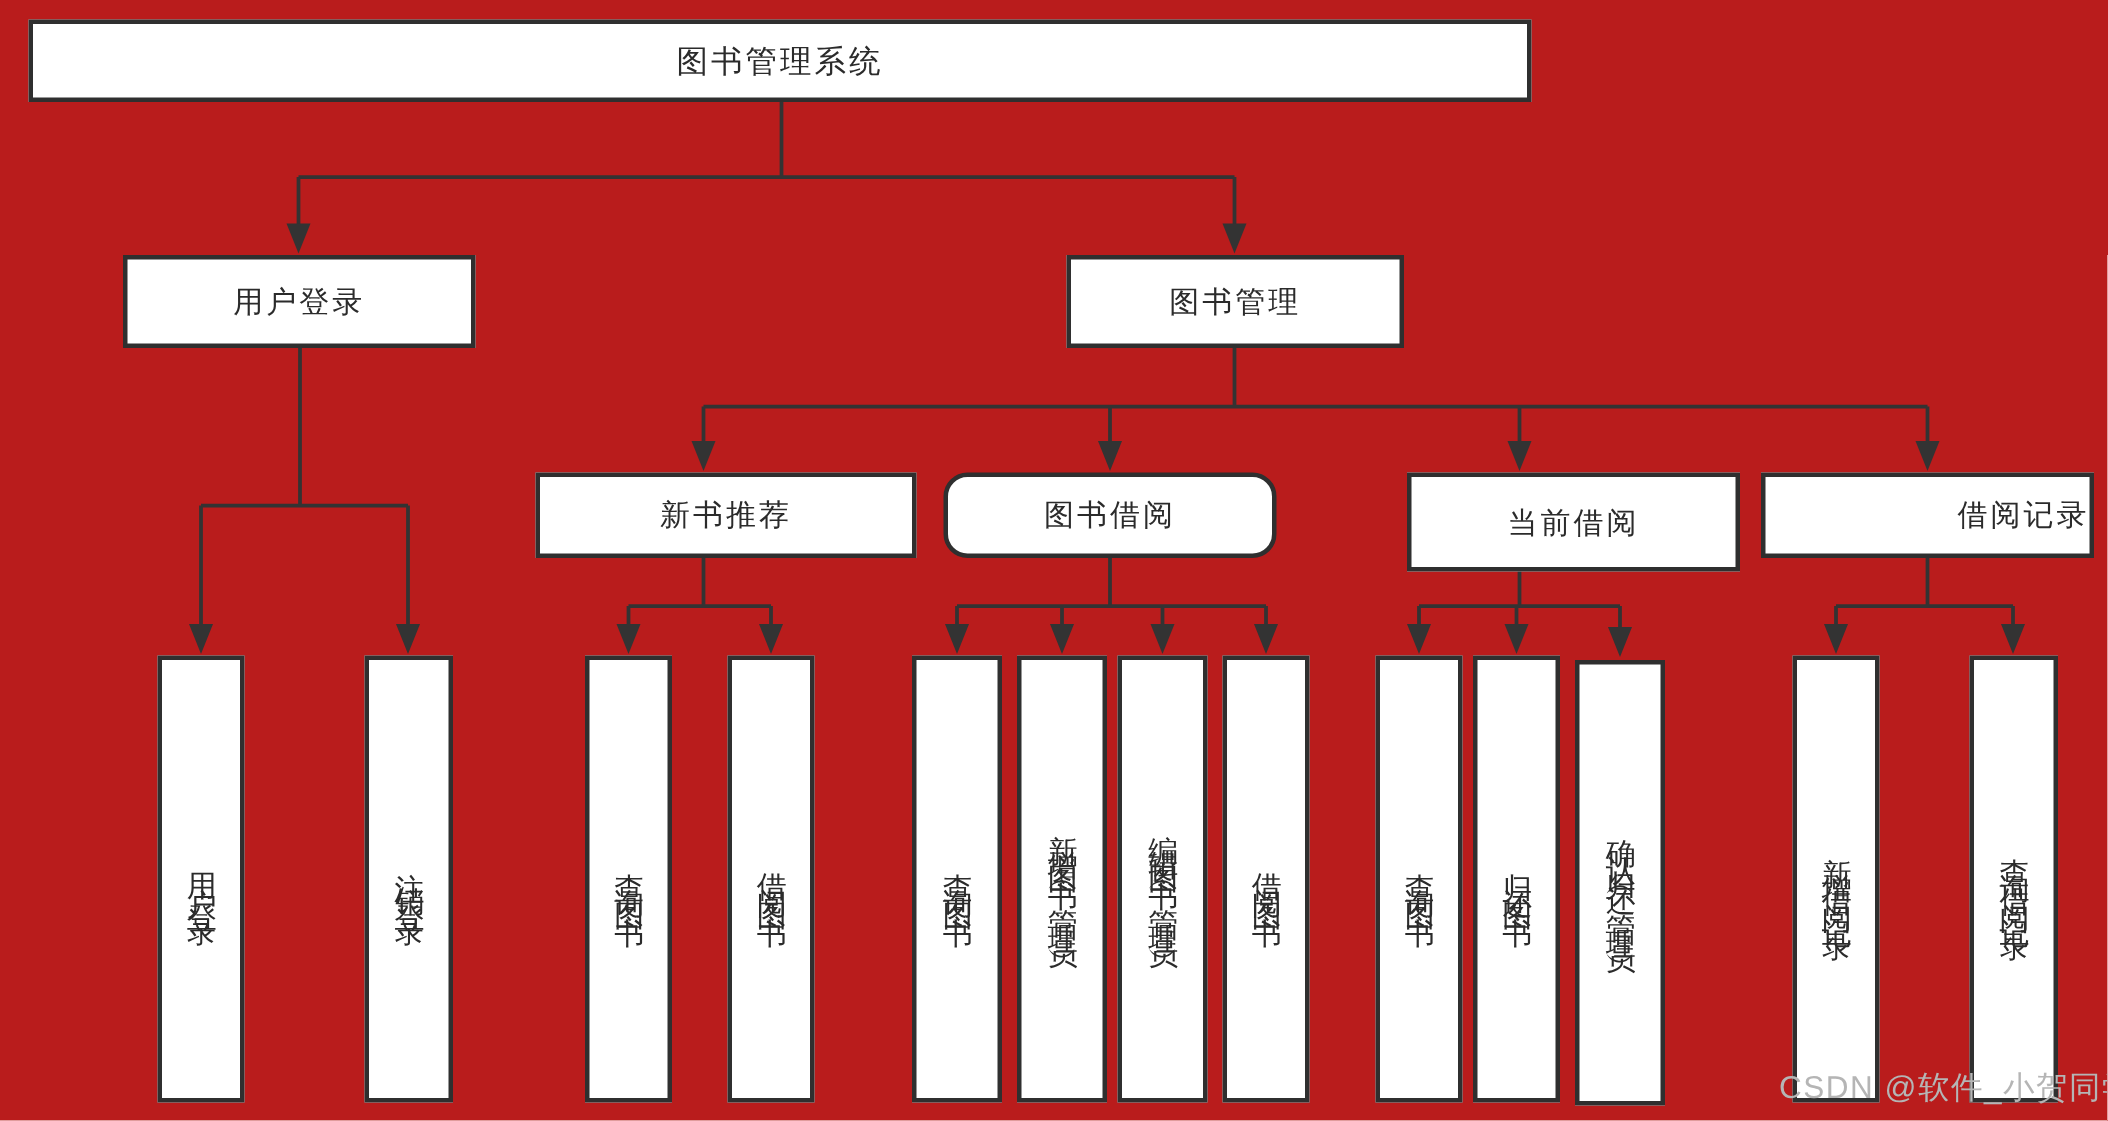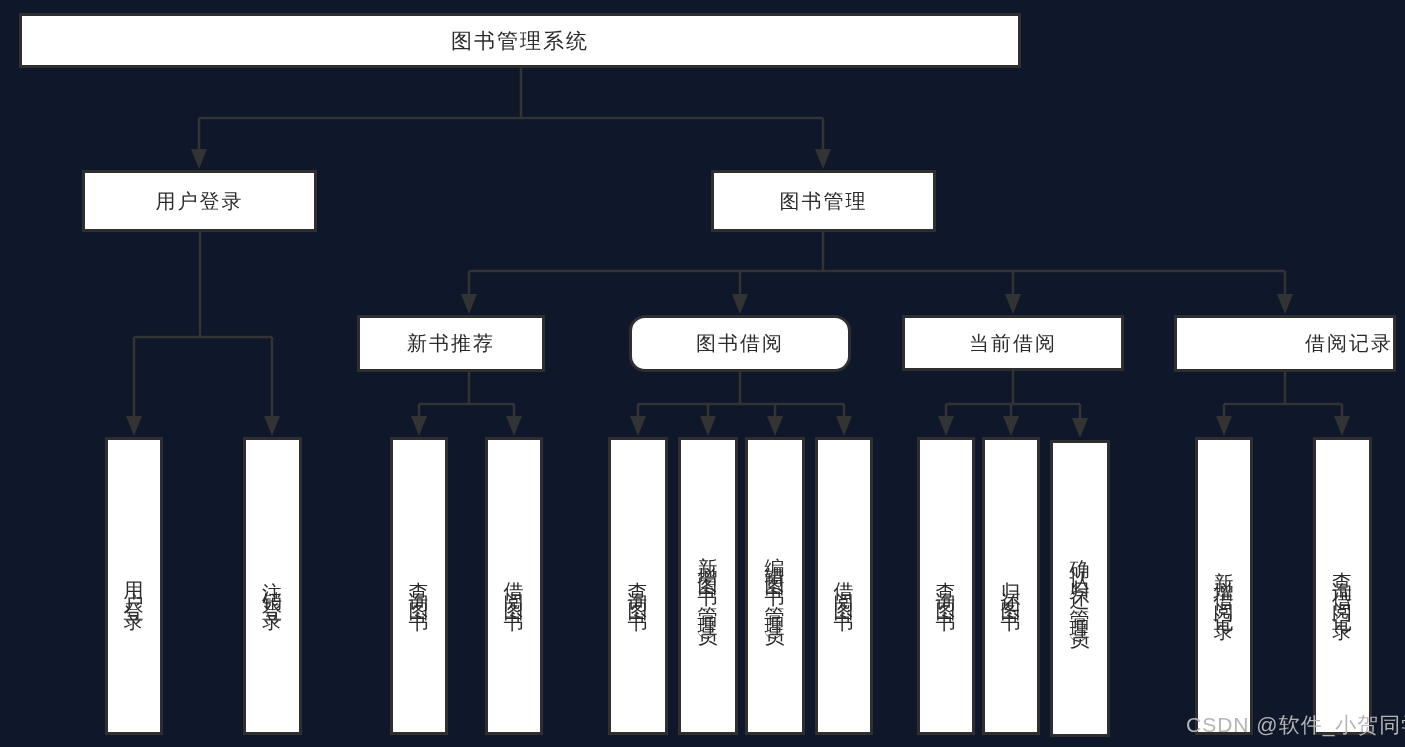--- a/index.html
+++ b/index.html
@@ -6,21 +6,21 @@
   html, body {
     margin: 0;
     padding: 0;
     background: #ffffff;
     font-family: "Liberation Sans", sans-serif;
   }
   .diagram {
     position: relative;
     width: 1405px;
     height: 747px;
-    background: #0f172a;
+    background: #b91c1c;
     overflow: hidden;
     color: #2b2b2b;
   }
   .connectors {
     position: absolute;
     left: 0;
     top: 0;
     width: 1405px;
     height: 747px;
   }
@@ -111,27 +111,27 @@
     <span class="h-label">图书管理系统</span>
   </div>
 
   <div class="node" style="left:82px; top:170px; width:235px; height:62px;">
     <span class="h-label">用户登录</span>
   </div>
   <div class="node" style="left:711px; top:170px; width:225px; height:62px;align-items:center;">
     <span class="h-label">图书管理</span>
   </div>
 
-  <div class="node" style="left:357px; top:315px; width:188px; height:57px;font-family:Liberation Mono, monospace;">
+  <div class="node" style="left:357px; top:315px; width:254px; height:57px;font-family:Liberation Mono, monospace;">
     <span class="h-label">新书推荐</span>
   </div>
   <div class="node" style="left:629px; top:315px; width:222px; height:57px;border-radius:16px;">
     <span class="h-label">图书借阅</span>
   </div>
-  <div class="node" style="left:902px; top:315px; width:222px; height:56px;">
+  <div class="node" style="left:938px; top:315px; width:222px; height:66px;">
     <span class="h-label">当前借阅</span>
   </div>
   <div class="node" style="left:1174px; top:315px; width:222px; height:57px;justify-content:flex-end;">
     <span class="h-label">借阅记录</span>
   </div>
 
   <div class="node" style="left:105px; top:437px; width:58px; height:298px;">
     <span class="v-label">用户登录</span>
   </div>
   <div class="node" style="left:243px; top:437px; width:59px; height:298px;">

